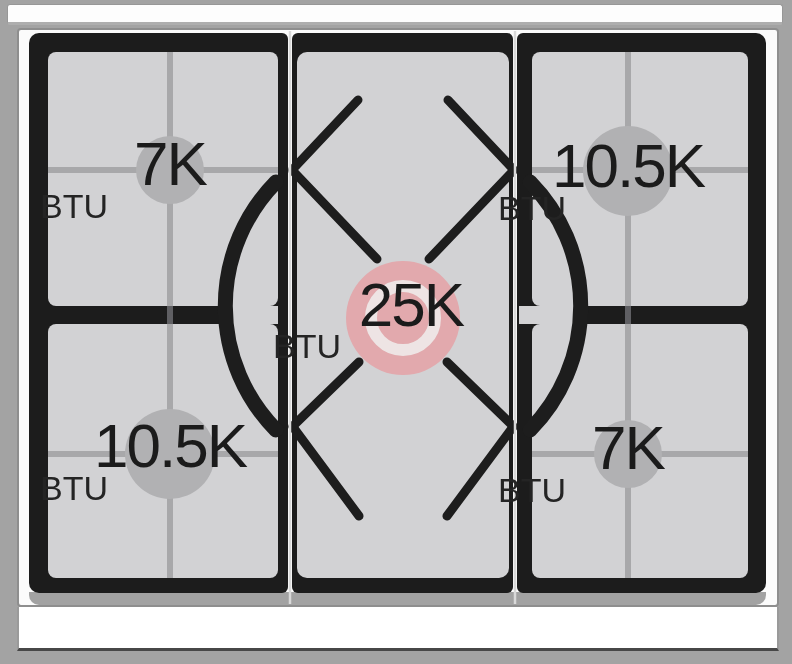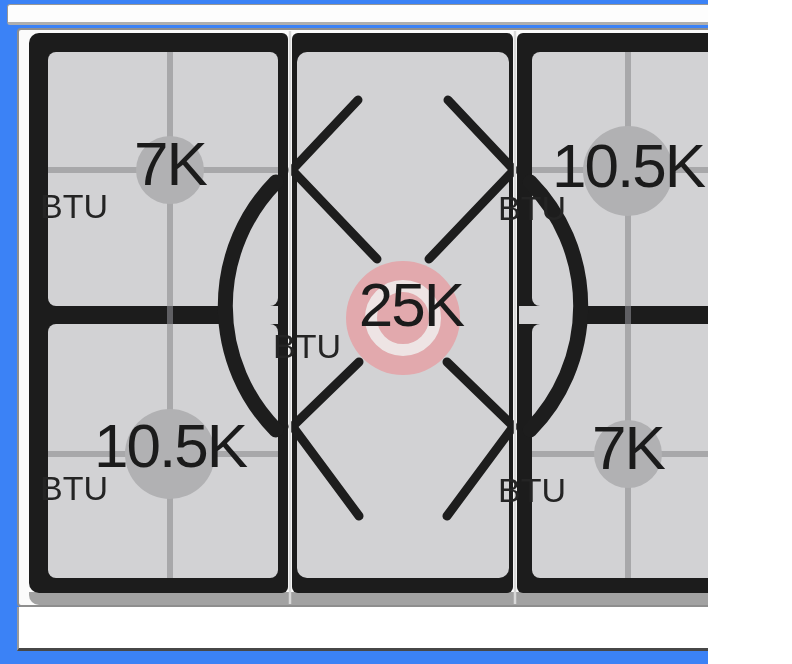--- a/index.html
+++ b/index.html
@@ -1,16 +1,16 @@
 <!DOCTYPE html>
 <html><head>
 <meta charset="utf-8">
 <style>
   html,body{margin:0;padding:0;background:#ffffff;}
-  .stage{position:relative;width:708px;height:664px;background:#3b82f6;overflow:hidden;
+  .stage{position:relative;width:792px;height:664px;background:#a3a3a3;overflow:hidden;
          font-family:"Liberation Sans",sans-serif;}
   .abs{position:absolute;}
 
   
   .back-rail{left:7px;top:4px;width:774px;height:17px;background:#fdfdfd;
              border:1px solid #979797;border-bottom:3px solid #aeaeae;border-radius:3px;}
   .cooktop-body{left:17px;top:28px;width:758px;height:575px;background:#fbfbfb;
                 border:2px solid #8e8e8e;border-radius:4px;}
   .bottom-strip{left:29px;top:592px;width:737px;height:13px;background:#a2a2a2;
                 border-radius:0 0 10px 10px;}

